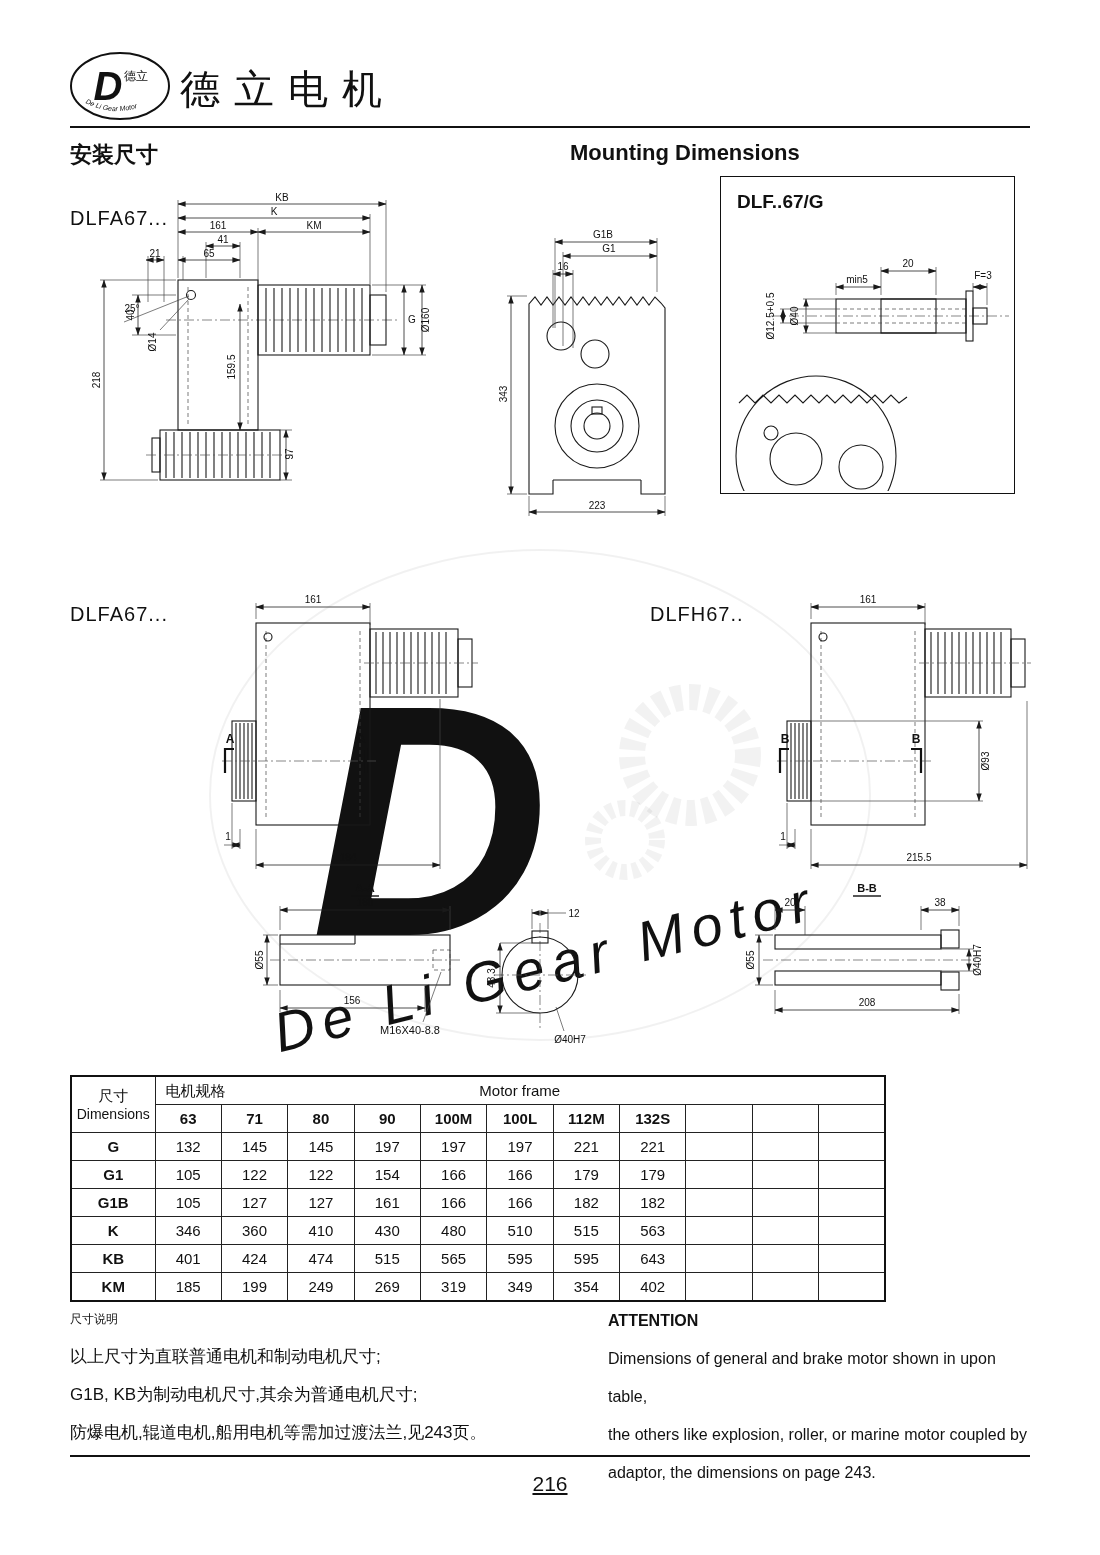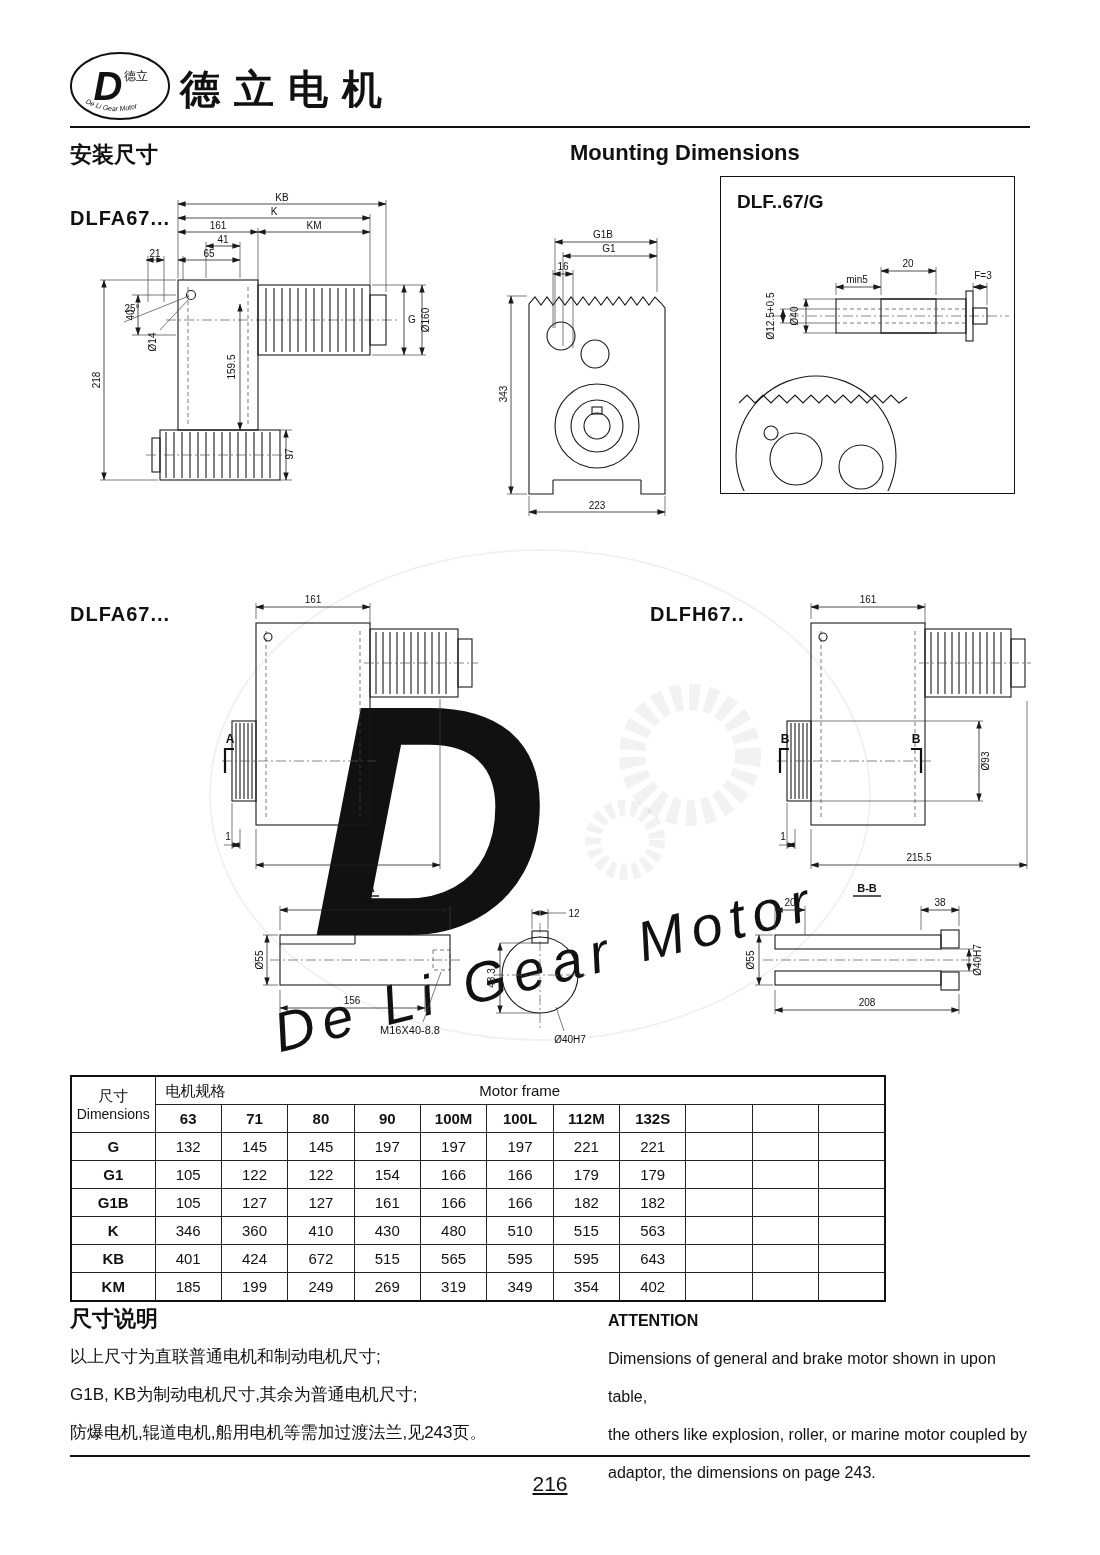--- a/index.html
+++ b/index.html
@@ -1,22 +1,22 @@
 <!DOCTYPE html>
 <html><head>
 <meta charset="utf-8">
 <style>
   html,body{margin:0;padding:0;background:#fff;}
   .page{position:relative;width:1100px;height:1555px;background:#fff;overflow:hidden;
         font-family:"Liberation Sans",sans-serif;color:#111;}
   .abs{position:absolute;}
   .rule{background:#111;height:2px;}
-  .brand{font-weight:bold;font-size:40px;letter-spacing:14px;font-family:"Liberation Serif","DejaVu Serif",serif;}
+  .brand{font-weight:normal;font-size:40px;letter-spacing:14px;font-family:"Liberation Serif","DejaVu Serif",serif;}
   .sec-title{font-weight:bold;font-size:22px;}
-  .dlabel{font-weight:bold;font-size:20px;letter-spacing:1px;}
+  .dlabel{font-weight:normal;font-size:20px;letter-spacing:1px;}
   .box{border:1.5px solid #111;}
   .box-label{position:absolute;left:16px;top:14px;font-weight:bold;font-size:19px;}
   svg text{font-family:"Liberation Sans",sans-serif;fill:#111;}
   .t{font-size:10px;text-anchor:middle;}
   .t11{font-size:11px;text-anchor:middle;}
   .sec{font-size:12px;font-weight:bold;text-anchor:middle;}
   .s{fill:none;stroke:#1a1a1a;stroke-width:1.1;}
   .thin{fill:none;stroke:#444;stroke-width:0.7;}
   .dash{stroke-dasharray:4 3;}
   .cl{fill:none;stroke:#555;stroke-width:0.7;stroke-dasharray:10 3 2 3;}
@@ -26,21 +26,21 @@
   
   .dims{border-collapse:collapse;table-layout:fixed;width:816px;border:2px solid #111;}
   .dims th,.dims td{border:1px solid #222;height:27px;text-align:center;padding:0;
                     font-size:15px;font-weight:normal;color:#111;}
   .dims tbody th{font-weight:bold;}
   #col-row th{font-weight:bold;}
   .corner .en{font-size:14px;}
   .spec{position:relative;}
   .spec-cn{position:absolute;left:10px;top:50%;transform:translateY(-50%);}
   .spec-en{display:block;text-align:center;}
-  .note-title-cn{font-size:22px;font-weight:bold;}
+  .note-title-cn{font-size:12px;}
   .note-line-cn{font-size:17px;}
   .notes-cn div{line-height:38px;}
   .note-title-en{font-size:16px;font-weight:bold;}
   .note-line-en{font-size:16px;}
   .notes-en div{line-height:38px;}
   .pagenum{font-size:21px;text-align:center;width:1100px;}
 </style>
 </head>
 <body>
 
@@ -405,21 +405,21 @@
             <td>515</td>
             <td>563</td>
             <td></td>
             <td></td>
             <td></td>
           </tr>
           <tr>
             <th>KB</th>
             <td>401</td>
             <td>424</td>
-            <td>672</td>
+            <td>474</td>
             <td>515</td>
             <td>565</td>
             <td>595</td>
             <td>595</td>
             <td>643</td>
             <td></td>
             <td></td>
             <td></td>
           </tr>
           <tr>

